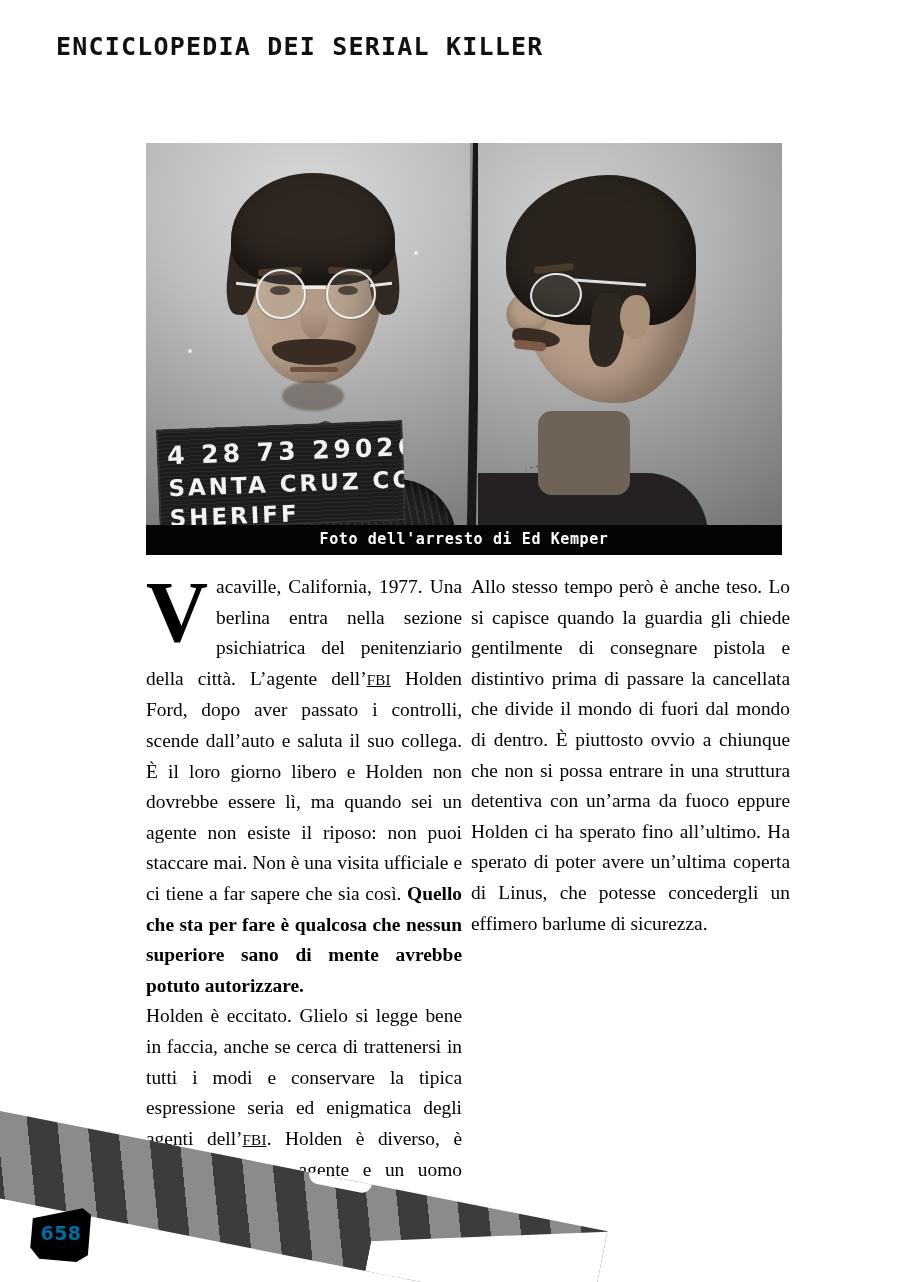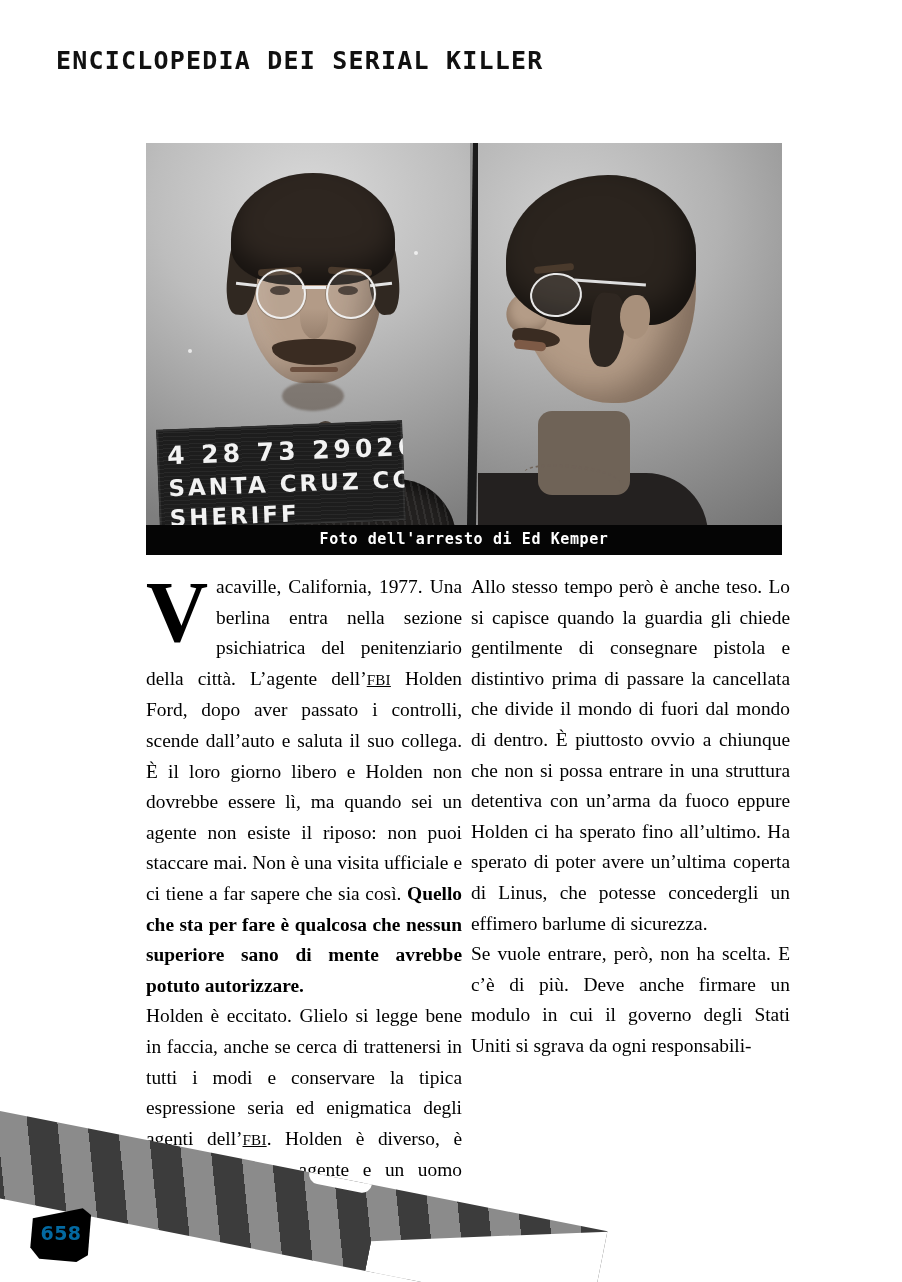--- a/index.html
+++ b/index.html
@@ -20,21 +20,20 @@
   .page-header {
     position: absolute;
     left: 56px;
     top: 32px;
     font-family: "DejaVu Sans Mono", "Liberation Mono", monospace;
     font-size: 25px;
     font-weight: 700;
     letter-spacing: 1.2px;
     color: #111111;
     white-space: nowrap;
-    margin-top: 14px;
   }
 
   
   .figure {
     position: absolute;
     left: 146px;
     top: 143px;
     width: 636px;
     height: 412px;
     background: #151515;
@@ -523,21 +522,20 @@
 <div class="col col-left">
   <p class="dropcap-para">
     <span class="dropcap">V</span><span>acaville, California, 1977. Una berlina entra nella sezione psichiatrica del penitenziario della città. L’agente dell’</span><span class="sc">FBI</span><span> Holden Ford, dopo aver passato i controlli, scende dall’auto e saluta il suo collega. È il loro giorno libero e Holden non dovrebbe essere lì, ma quando sei un agente non esiste il riposo: non puoi staccare mai. Non è una visita ufficiale e ci tiene a far sapere che sia così. </span><b>Quello che sta per fare è qualcosa che nessun superiore sano di mente avrebbe potuto autorizzare.</b>
   </p>
   <p><span>Holden è eccitato. Glielo si legge bene in faccia, anche se cerca di trattenersi in tutti i modi e conservare la tipica espressione seria ed enigmatica degli agenti dell’</span><span class="sc">FBI</span><span>. Holden è diverso, è sempre stato un agente e un uomo diverso dagli altri. Se sta</span>
   </p>
 </div>
 
 <div class="col col-right">
   <p>Allo stesso tempo però è anche teso. Lo si capisce quando la guardia gli chiede gentilmente di consegnare pistola e distintivo prima di passare la cancellata che divide il mondo di fuori dal mondo di dentro. È piuttosto ovvio a chiunque che non si possa entrare in una struttura detentiva con un’arma da fuoco eppure Holden ci ha sperato fino all’ultimo. Ha sperato di poter avere un’ultima coperta di Linus, che potesse concedergli un effimero barlume di sicurezza.</p>
-  <p>Se vuole entrare, però, non ha scelta. E c’è di più. Deve anche firmare un modulo in cui il governo degli Stati Uniti si sgrava da ogni responsabili-</p>
 </div>
 
 <div class="stripe-band">
   <div class="stripe-notch"></div>
   <div class="stripe-taper"></div>
 </div>
 
 <div class="page-blob"></div>
 <div class="page-number" style="position:absolute;left:29px;top:1222px;width:64px;">658</div>
 

